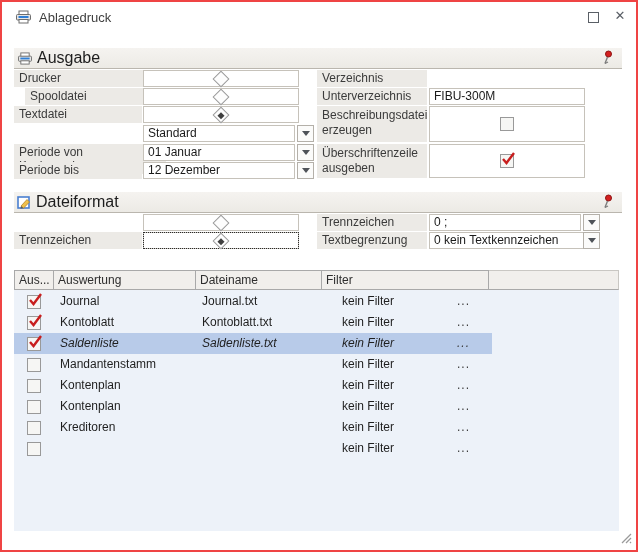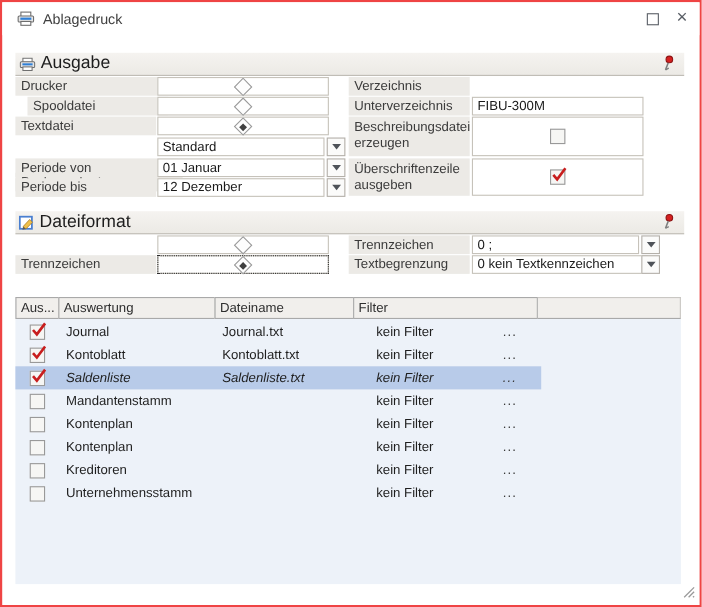--- a/index.html
+++ b/index.html
@@ -285,21 +285,20 @@
     <span class="tcell" style="left:46px;">Kreditoren</span>
     <span class="tcell" style="left:188px;"></span>
     <span class="tcell" style="left:328px;">kein Filter</span>
     <span class="tcell more" style="left:443px;">...</span>
   </div>
 
   <div class="trow" style="top:436px;">
     <span class="tcb">
         <span class="cb"></span>
       </span>
-    <span class="tcell" style="left:46px;">Unternehmensstamm</span>
     <span class="tcell" style="left:188px;"></span>
     <span class="tcell" style="left:328px;">kein Filter</span>
     <span class="tcell more" style="left:443px;">...</span>
   </div>
 
   <span class="grip">
     <svg width="14" height="14" viewBox="0 0 14 14">
       <line x1="13" y1="4" x2="4" y2="13" stroke="#9a9a9a" stroke-width="1.2"></line>
       <line x1="13" y1="8" x2="8" y2="13" stroke="#9a9a9a" stroke-width="1.2"></line>
       <line x1="13" y1="12" x2="12" y2="13" stroke="#9a9a9a" stroke-width="1.2"></line>

